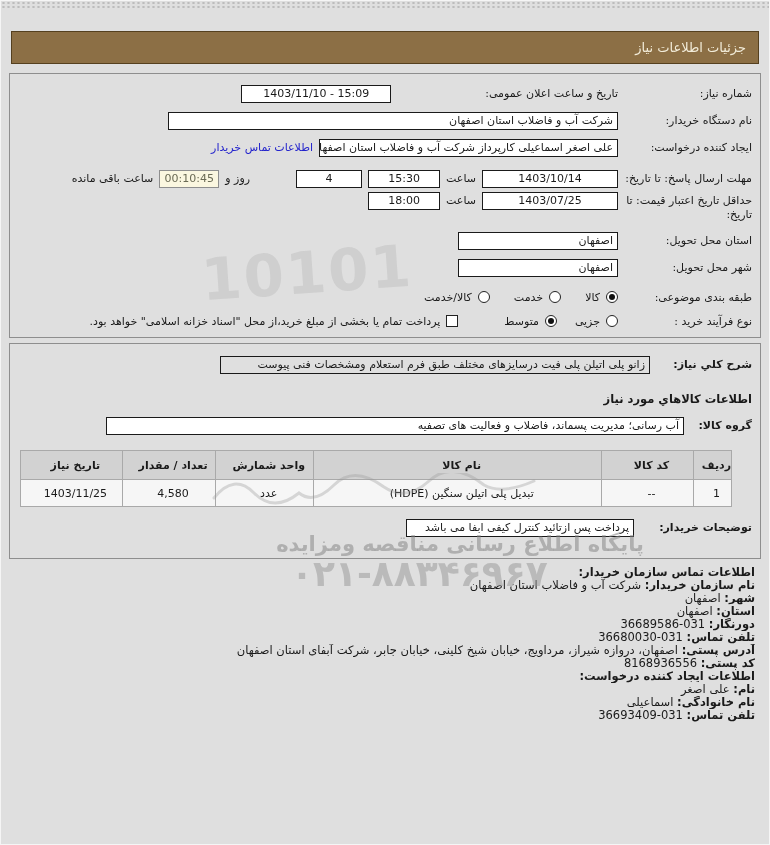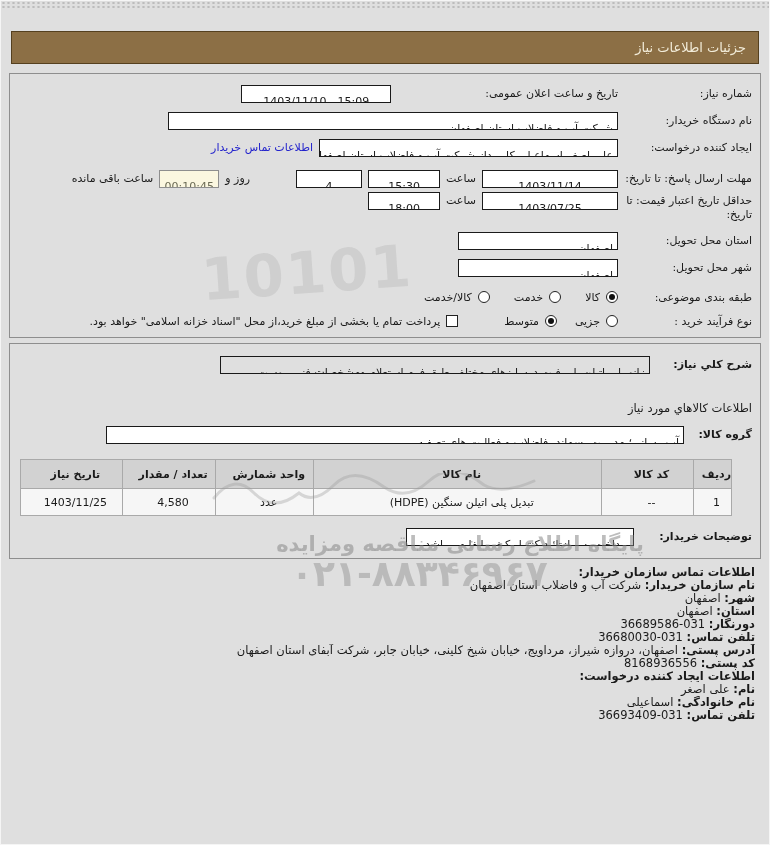--- a/index.html
+++ b/index.html
@@ -27,21 +27,21 @@
   }
   .section1 { top:72px; height:265px; padding:11px 8px 0 8px; }
   .section2 { top:342px; height:216px; padding:12px 8px 0 8px; }
   .row { display:flex; align-items:flex-start; column-gap:6px; font-size:11px; }
   .row + .row { margin-top:9px; }
   .lbl { width:128px; flex-shrink:0; text-align:right; line-height:14px; padding-top:2px; }
   .lbl-auto { flex-shrink:0; line-height:14px; padding-top:2px; }
   .blbl { font-weight:bold; }
   .input {
     display:inline-block; background:#ffffff; border:1px solid #1a1a1a;
-    height:18px; line-height:16px; padding:8px 4px; font-size:11px;
+    height:18px; line-height:16px; padding:0 4px; font-size:11px;
     white-space:nowrap; overflow:hidden; flex-shrink:0;
   }
   .center { text-align:center; }
   .ltr { direction:ltr; unicode-bidi:embed; }
   .w150 { width:150px; } .w450 { width:450px; } .w372 { width:299px; }
   .w136 { width:136px; } .w72 { width:72px; } .w66 { width:66px; }
   .w60 { width:60px; } .w160 { width:160px; } .w430 { width:430px; }
   .w578 { width:578px; } .w228 { width:228px; }
   .cream { background:#fbf7e0; border-color:#8e8e8e; color:#6b6b55; }
   .transp { background:transparent; }
@@ -53,21 +53,21 @@
   .radio.checked::after {
     content:""; position:absolute; top:2px; right:2px; left:2px; bottom:2px;
     background:#111; border-radius:50%;
   }
   .checkbox {
     width:12px; height:12px; border:1px solid #222; background:#fff;
     display:inline-block; flex-shrink:0; margin-top:2px;
   }
   .optlbl { line-height:15px; padding-top:1px; }
   .gap24 { margin-left:24px; }
-  .heading { font-weight:normal; font-size:11.5px; margin-top:27px; }
+  .heading { font-weight:bold; font-size:11.5px; margin-top:18px; }
   .goods-table {
     border-collapse:collapse; margin:15px 20px 0 16px; width:712px;
     font-size:11px; background:#f6f6f6;
   }
   .goods-table th, .goods-table td { border:1px solid #a9a9a9; text-align:center;padding-left:8px; }
   .goods-table th { background:#d2d2d2; font-weight:bold; height:29px; }
   .goods-table td { height:27px; background:#f6f6f6; }
   .contact { position:absolute; top:565px; right:14px; left:30px; font-size:11.5px; line-height:13px; }
   .contact .line { margin:0; white-space:nowrap; overflow:hidden; }
   .contact .line b { font-weight:bold; }
@@ -116,21 +116,21 @@
     </div>
 
     <div class="row">
       <span class="lbl">ایجاد کننده درخواست:</span>
       <span class="input w372">علی اصغر اسماعیلی کارپرداز شرکت آب و فاضلاب استان اصفهان</span>
       <span class="link">اطلاعات تماس خریدار</span>
     </div>
 
     <div class="row" style="margin-top:13px;">
       <span class="lbl">مهلت ارسال پاسخ: تا تاریخ:</span>
-      <span class="input center w136 ltr">1403/11/14</span>
+      <span class="input center w136 ltr">1403/10/14</span>
       <span class="lbl-auto">ساعت</span>
       <span class="input center w72 ltr">15:30</span>
       <span class="input center w66 ltr" style="margin-left:40px;">4</span>
       <span class="lbl-auto">روز و</span>
       <span class="input center w60 ltr cream">00:10:45</span>
       <span class="lbl-auto">ساعت باقی مانده</span>
     </div>
 
     <div class="row" style="margin-top:4px;">
       <span class="lbl">حداقل تاریخ اعتبار قیمت: تا تاریخ:</span>

